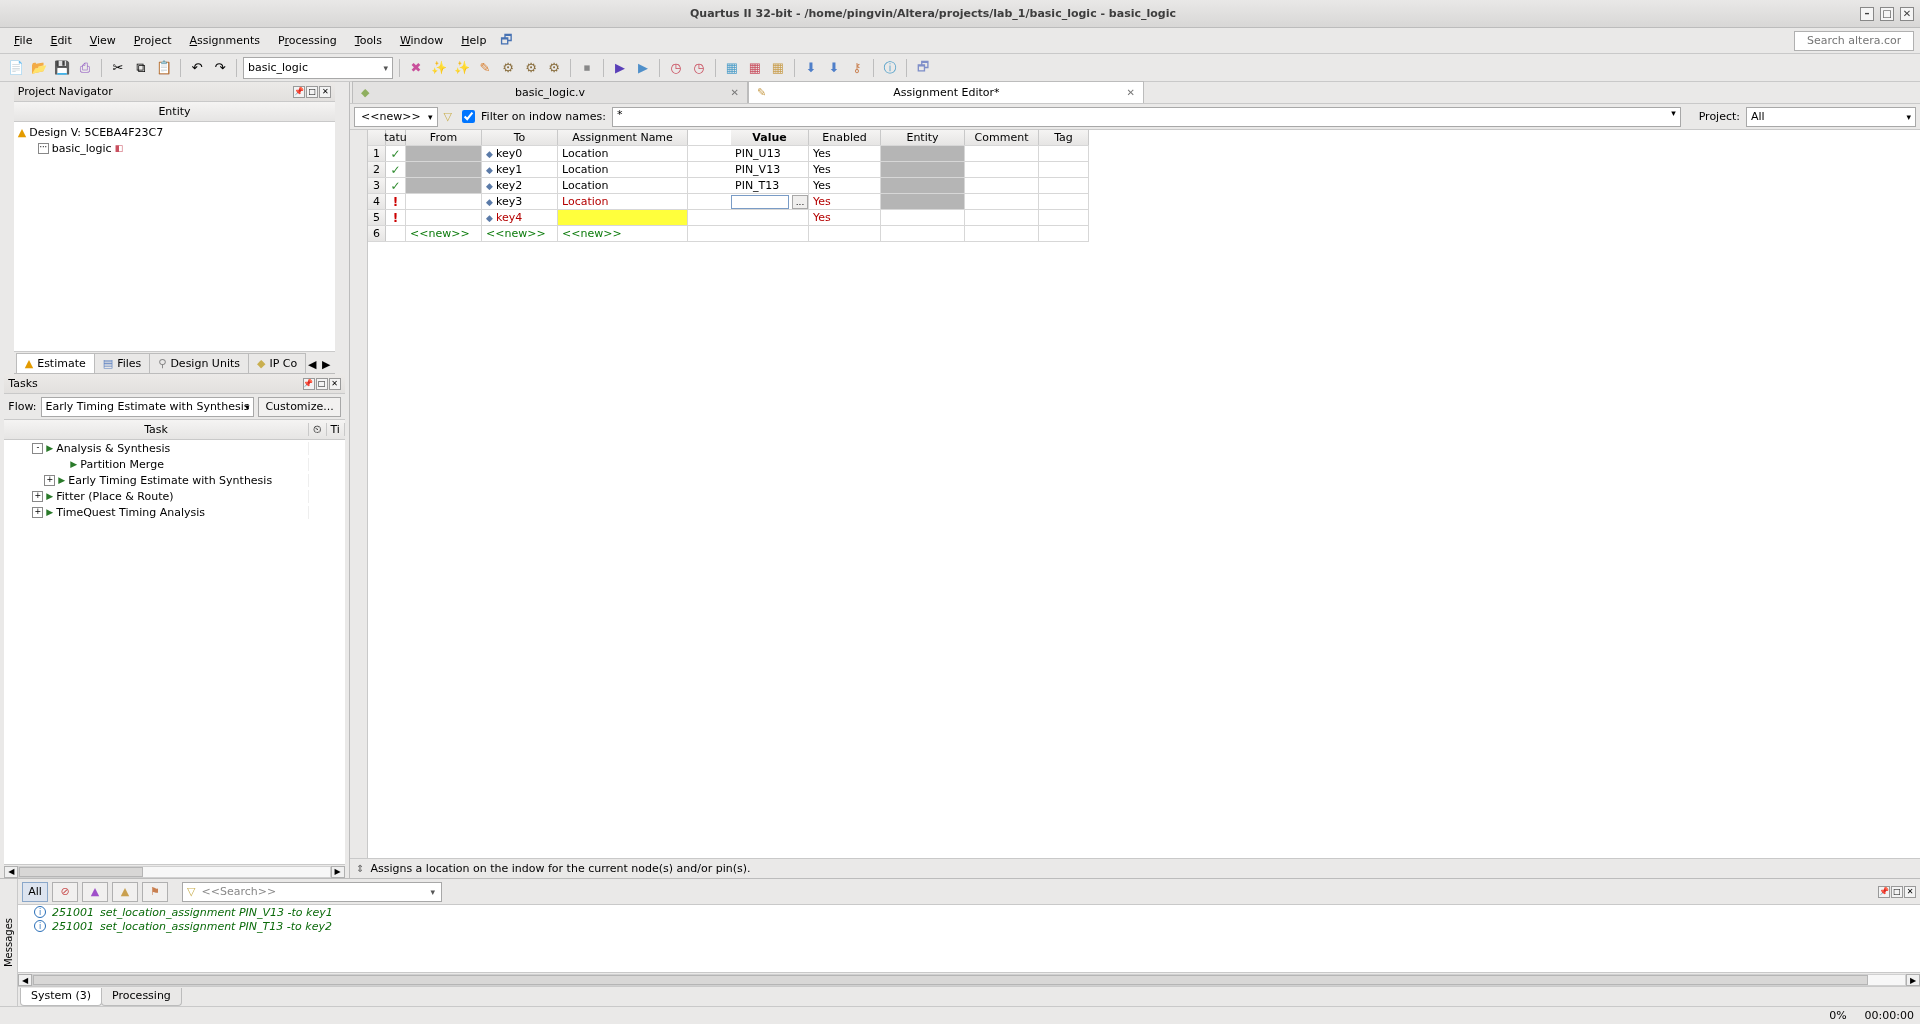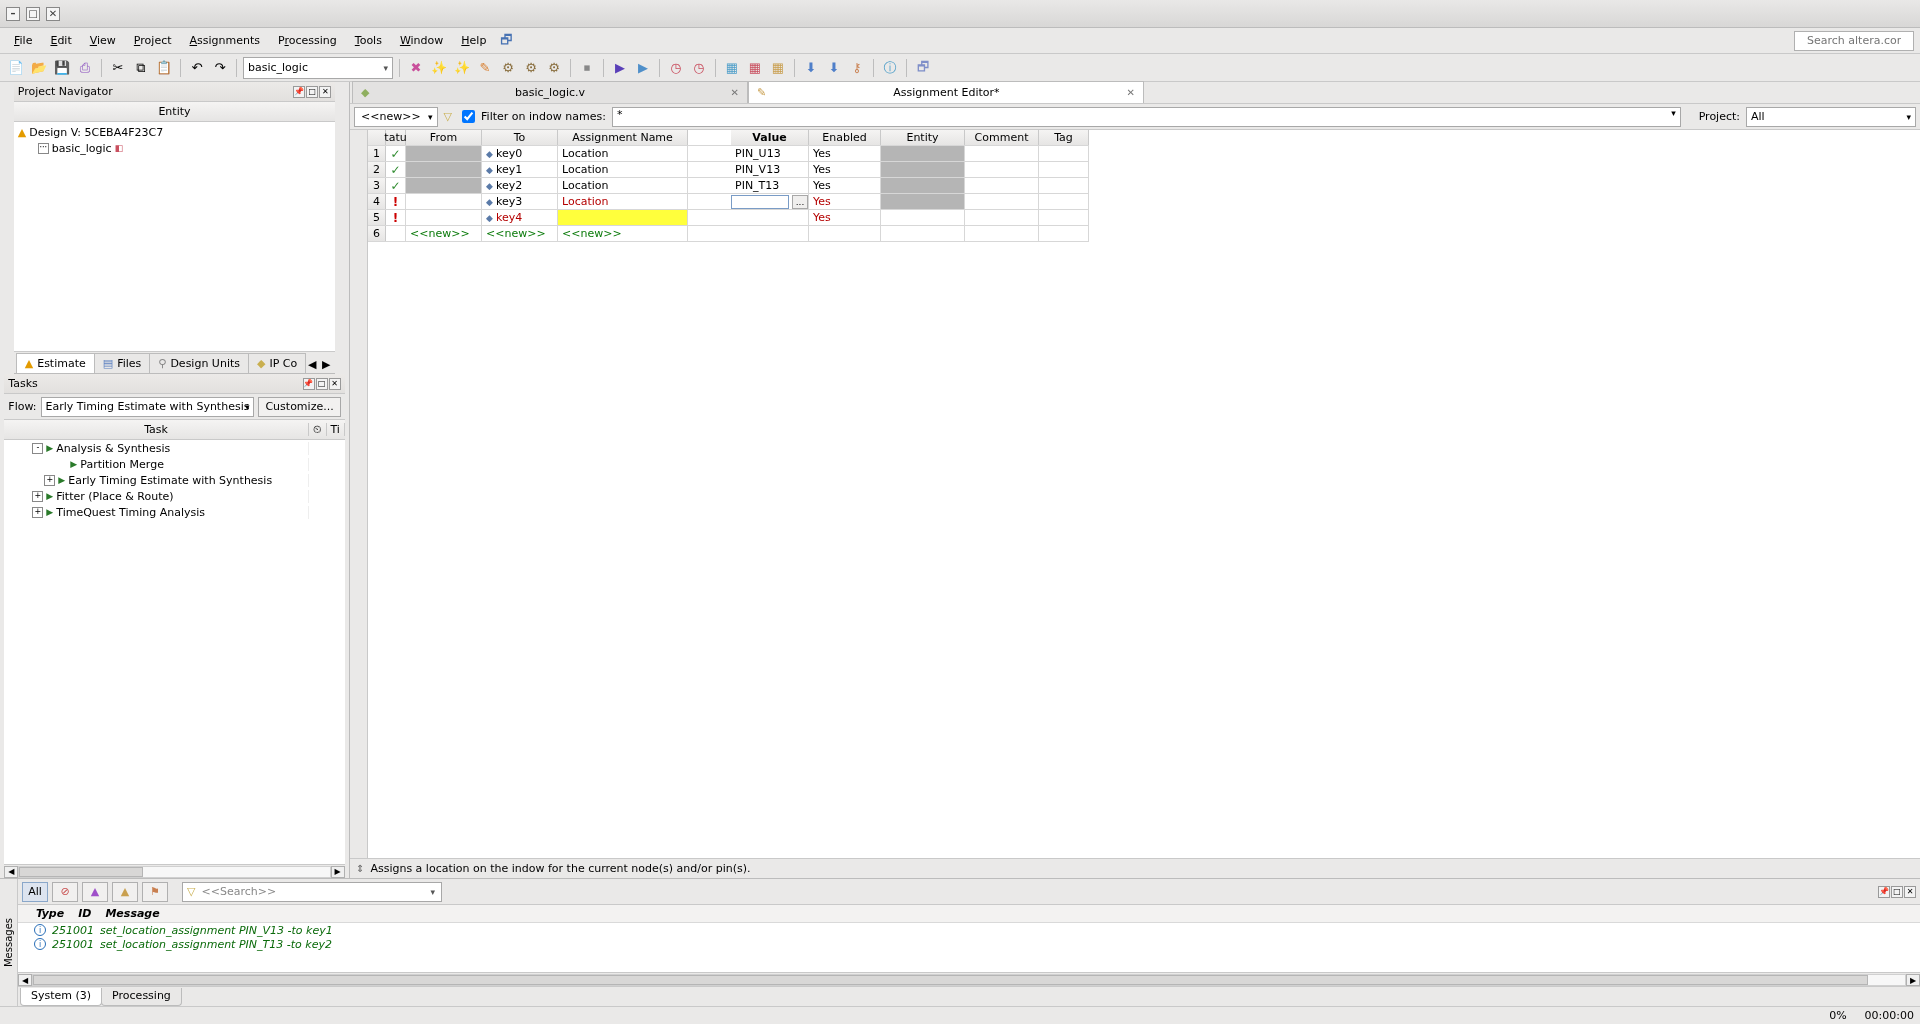--- a/index.html
+++ b/index.html
@@ -145,20 +145,21 @@
 .msg-ph-btn { width: 12px; height: 12px; border: 1px solid #999; background: #f3f3f3; font-size: 8px; display: flex; align-items: center; justify-content: center; cursor: pointer; }
 
 
 .status-bar { height: 18px; background: #eae9e8; border-top: 1px solid #c9c9c9; display: flex; align-items: center; padding: 0 6px; justify-content: flex-end; gap: 18px; }
 
 </style>
 </head>
 <body>
 
 <div class="title-bar">
+  <div class="title">Quartus II 32-bit - /home/pingvin/Altera/projects/lab_1/basic_logic - basic_logic</div>
   <div class="win-btns">
     <div class="win-btn">–</div>
     <div class="win-btn">□</div>
     <div class="win-btn">✕</div>
   </div>
 </div>
 
 <div class="menu-bar">
   <div class="menu-item"><u>F</u>ile</div>
   <div class="menu-item"><u>E</u>dit</div>
@@ -514,25 +515,20 @@
       <div class="msg-search">
         <span style="color:#c9af4f">▽</span>
         <span style="color:#888">&lt;&lt;Search&gt;&gt;</span>
       </div>
       <div class="msg-ph-btns">
         <div class="msg-ph-btn">📌</div>
         <div class="msg-ph-btn">□</div>
         <div class="msg-ph-btn">✕</div>
       </div>
     </div>
-    <div class="msg-cols">
-      <span>Type</span>
-      <span>ID</span>
-      <span>Message</span>
-    </div>
     <div class="msg-list" id="msg-list">
         <div class="msg-row">
           <span class="info-i">i</span>
           <span>251001</span>
           <span>set_location_assignment PIN_V13 -to key1</span>
         </div>
         <div class="msg-row">
           <span class="info-i">i</span>
           <span>251001</span>
           <span>set_location_assignment PIN_T13 -to key2</span>

